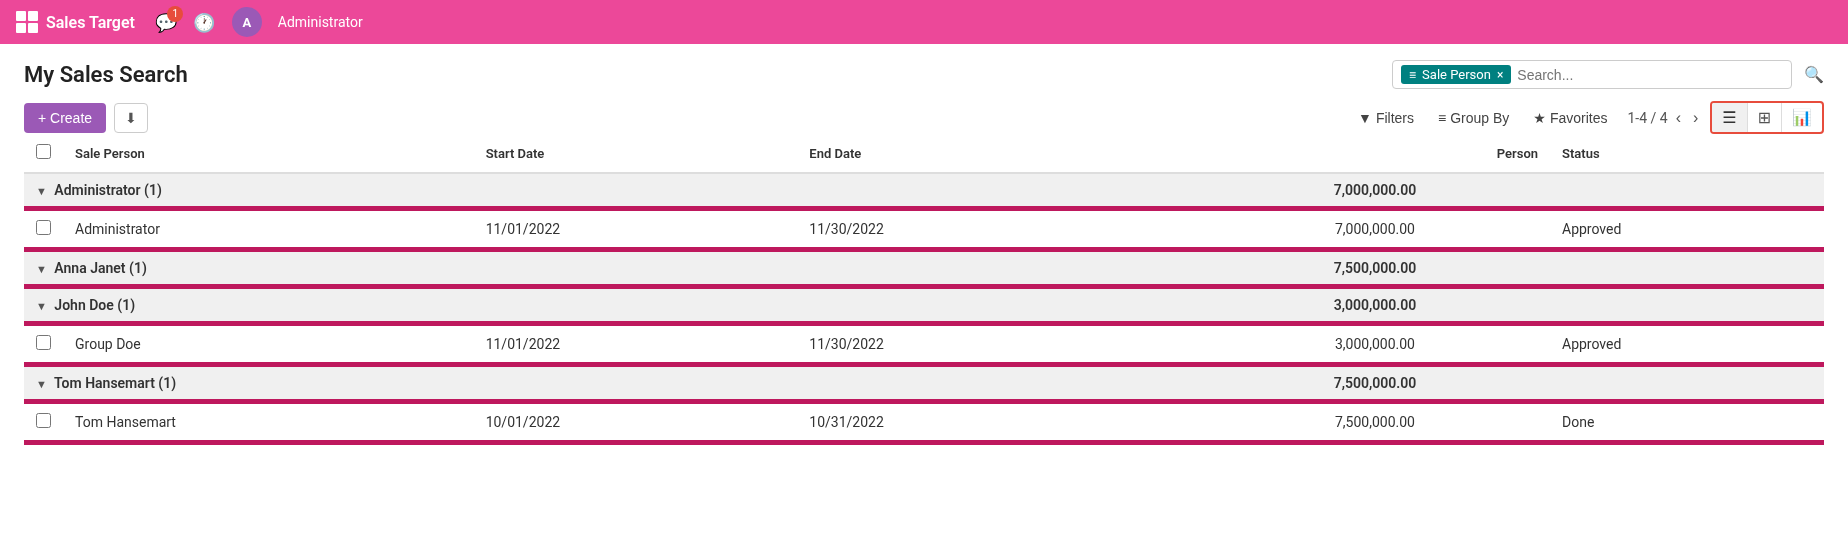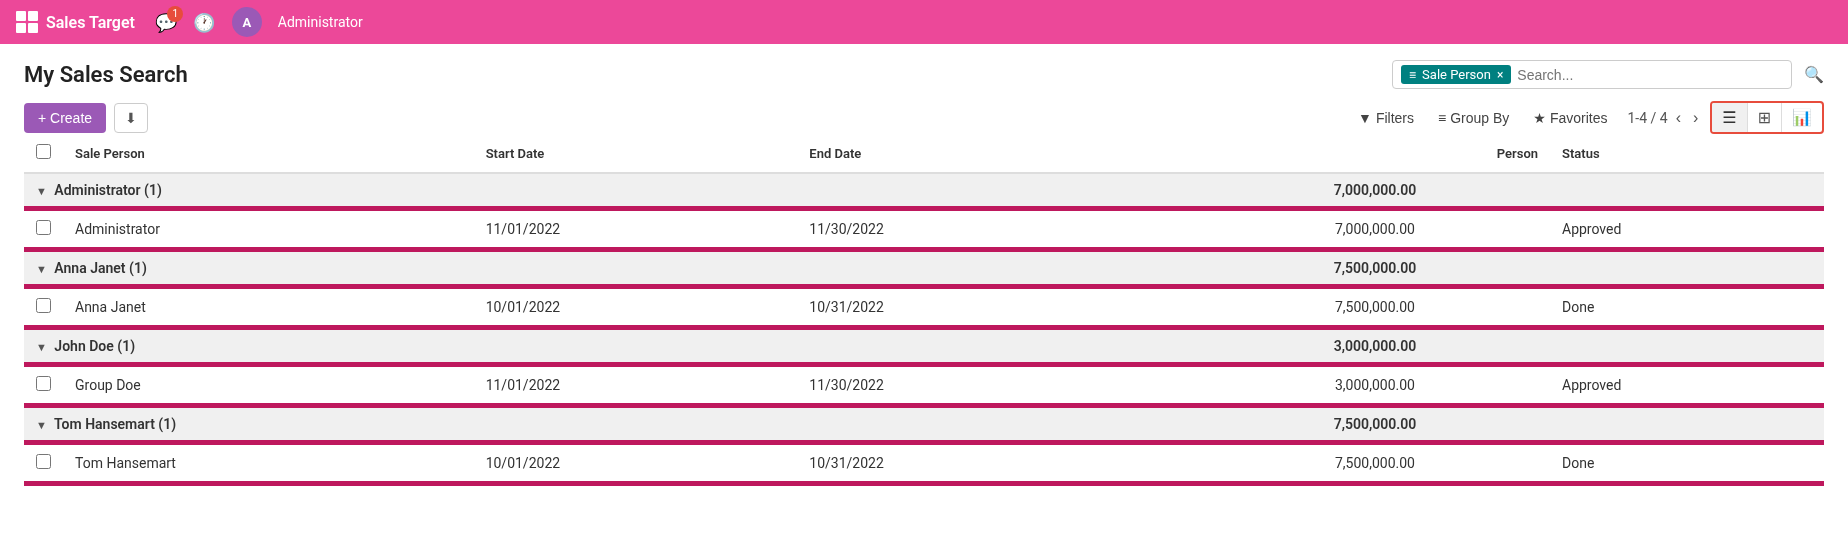--- a/index.html
+++ b/index.html
@@ -406,31 +406,20 @@
       <td class="status-approved">Approved</td>
     </tr>
         <tr class="group-row">
     <td colspan="5">
       <span class="group-chevron">▼</span>
       Anna Janet (1)
     </td>
     <td class="right">7,500,000.00</td>
     <td></td>
   </tr>
-        <tr class="data-row">
-      <td class="checkbox-cell">
-        <input type="checkbox" style="">
-      </td>
-      <td>Anna Janet</td>
-      <td>10/01/2022</td>
-      <td>10/31/2022</td>
-      <td></td>
-      <td class="right">7,500,000.00</td>
-      <td class="status-done">Done</td>
-    </tr>
         <tr class="group-row">
     <td colspan="5">
       <span class="group-chevron">▼</span>
       John Doe (1)
     </td>
     <td class="right">3,000,000.00</td>
     <td></td>
   </tr>
         <tr class="data-row">
       <td class="checkbox-cell">

